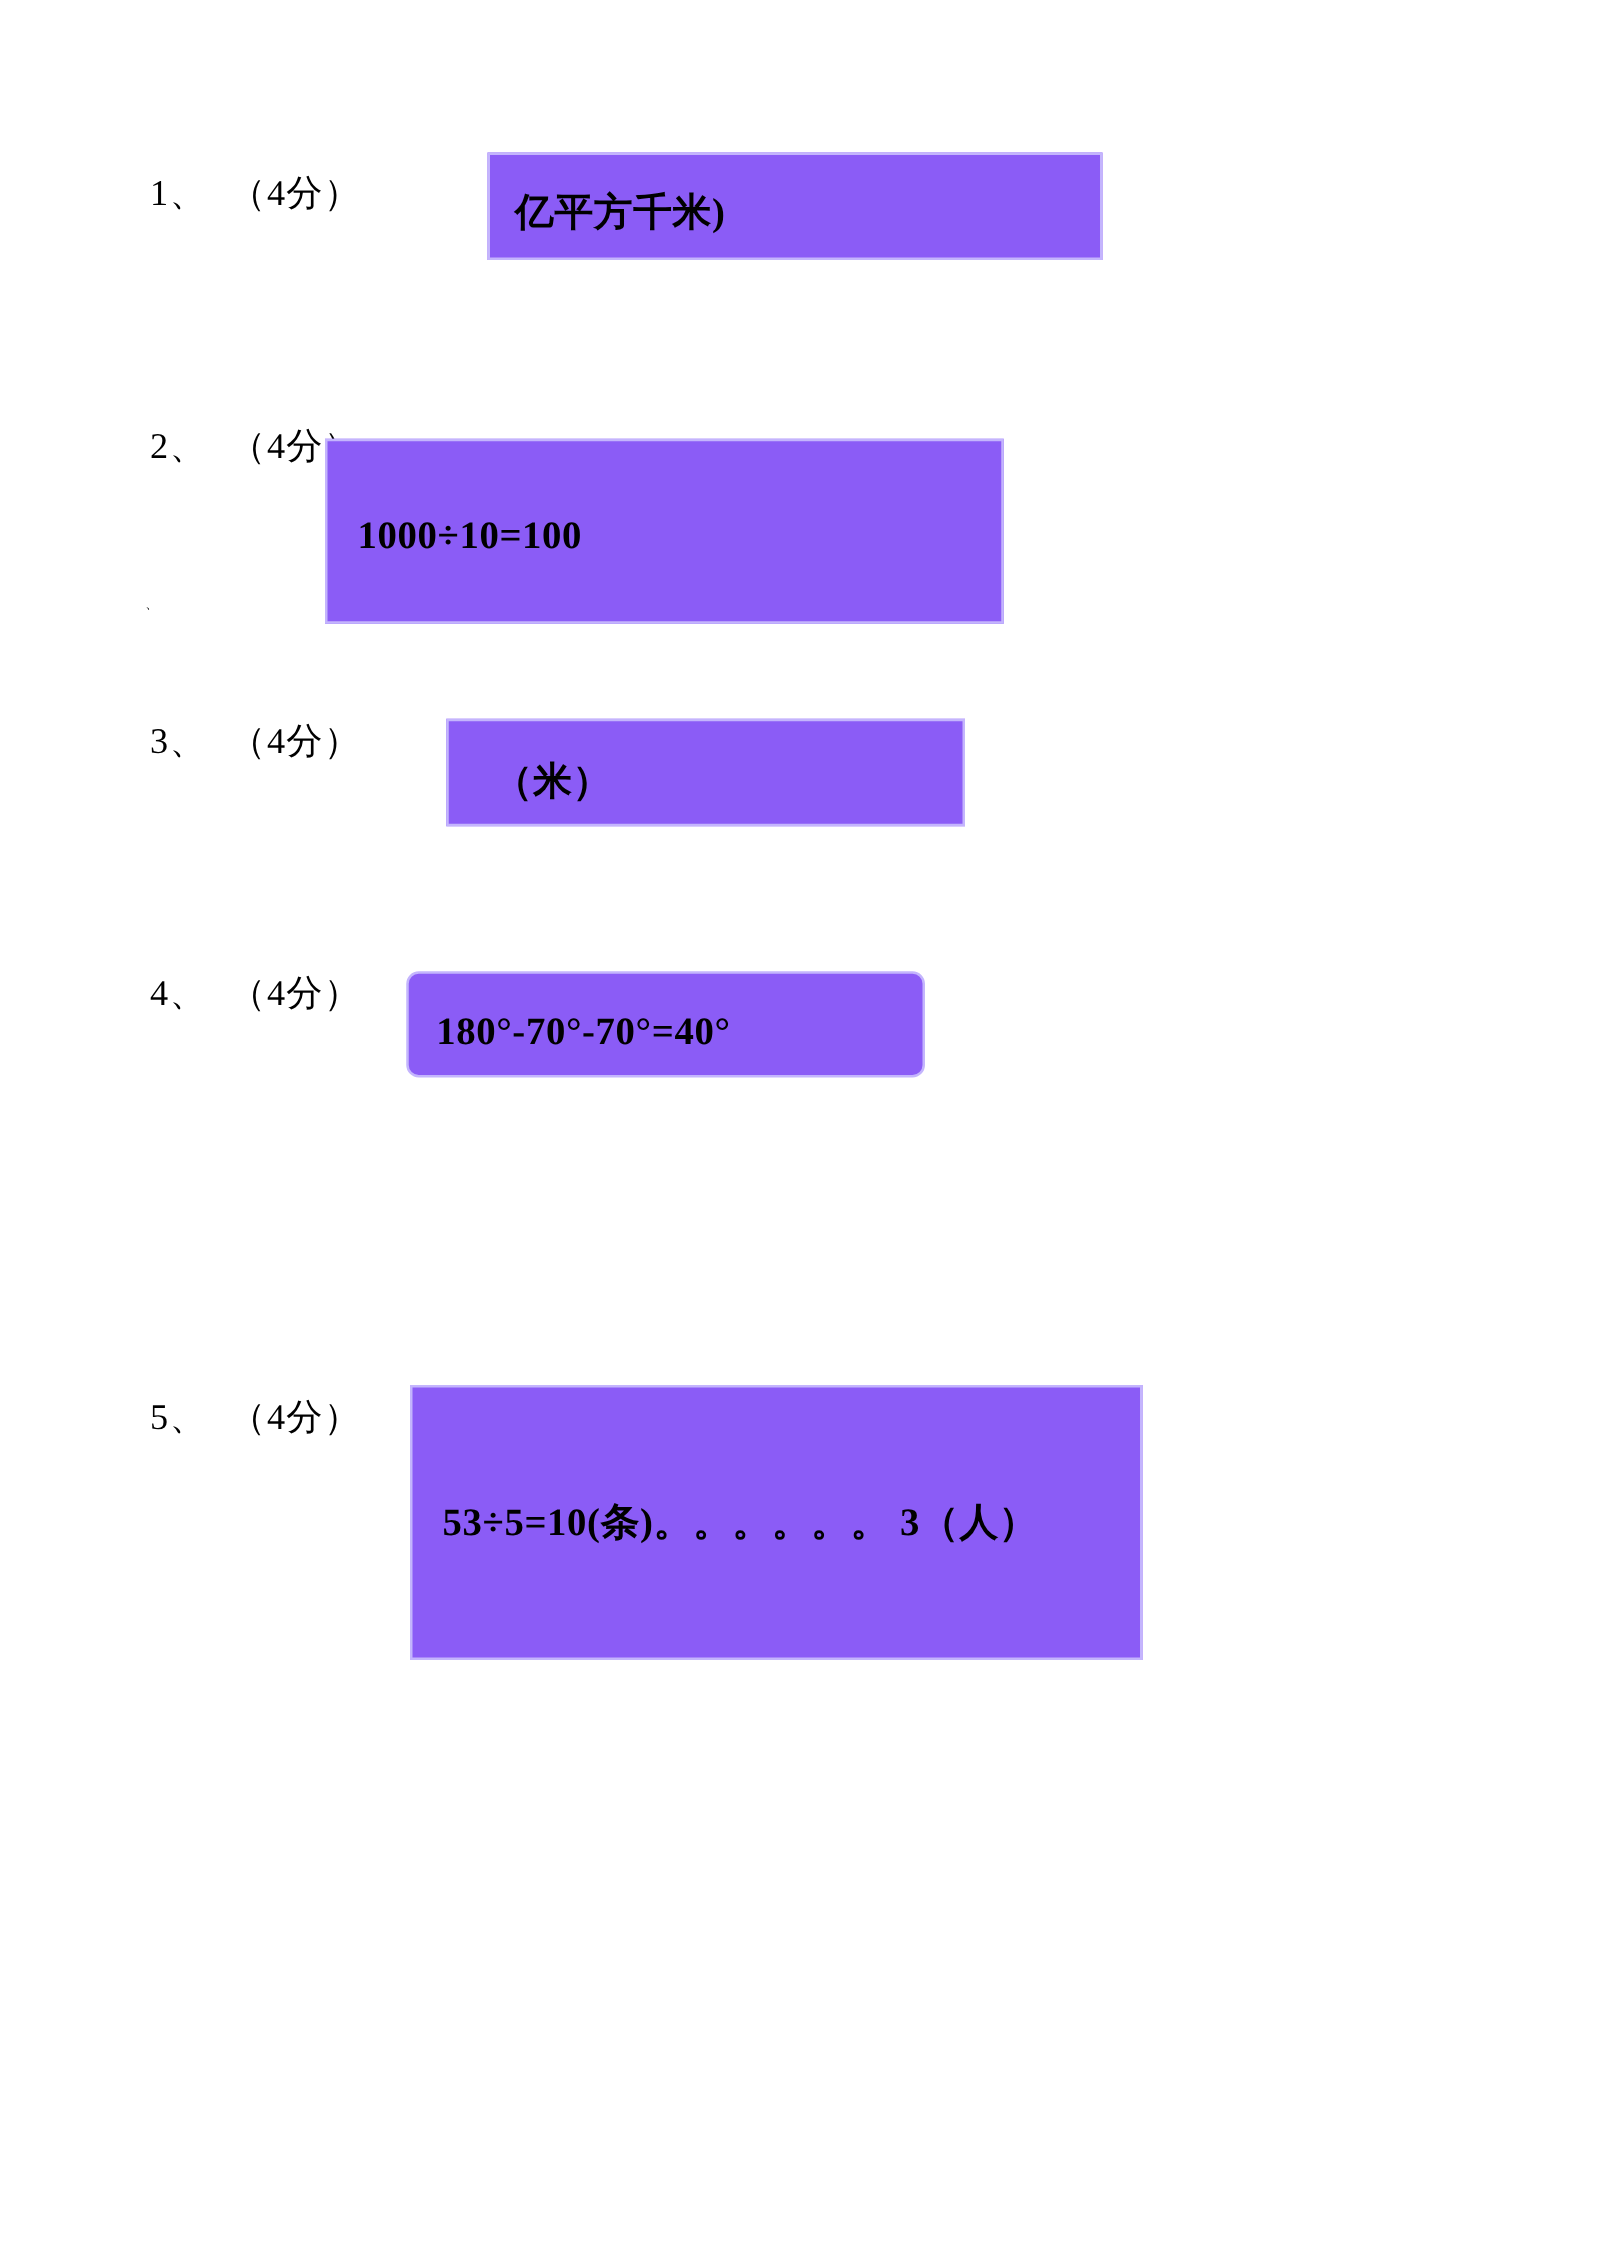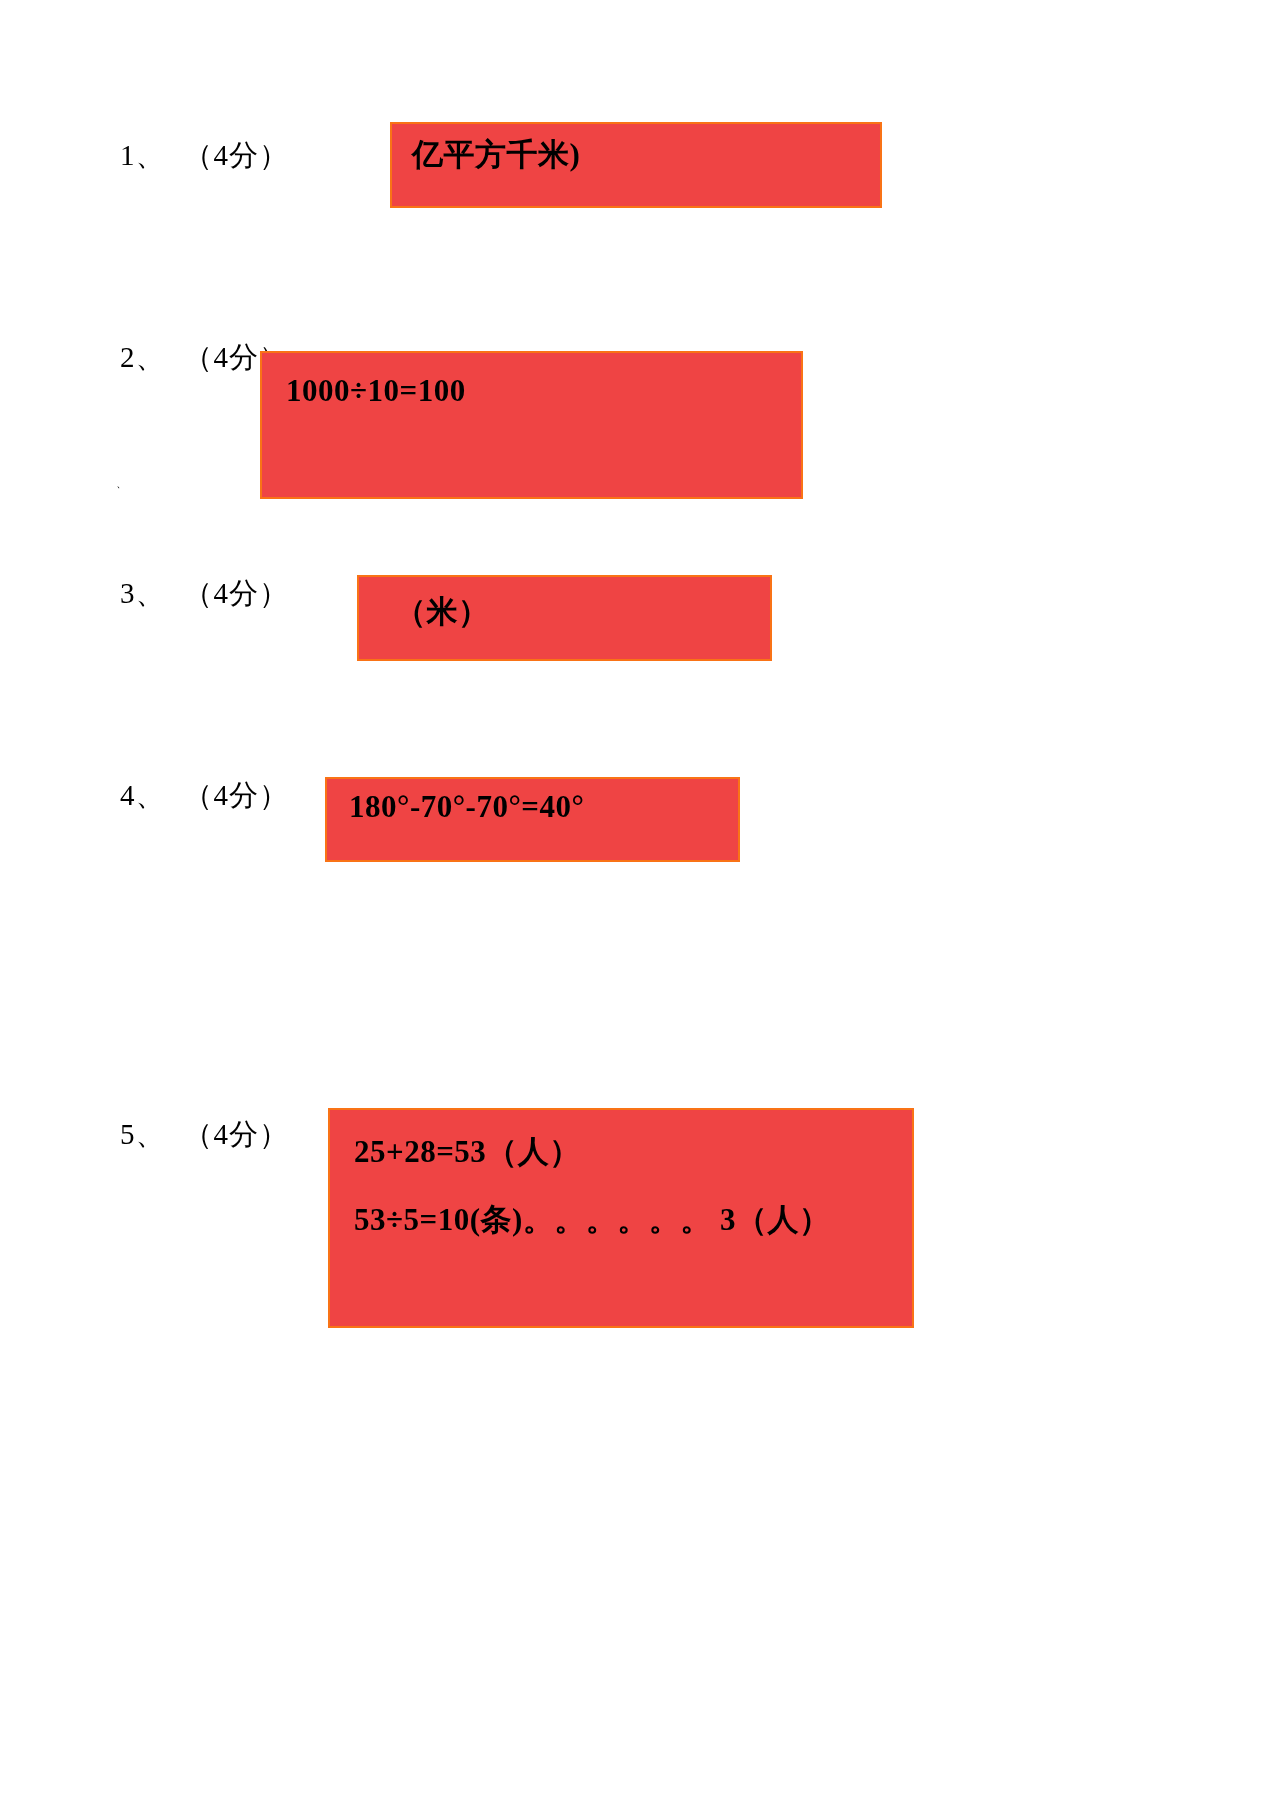--- a/index.html
+++ b/index.html
@@ -21,37 +21,38 @@
     align-items: baseline;
     gap: 18px;
     font-size: 29px;
     line-height: 34px;
     white-space: nowrap;
     letter-spacing: 1px;
   }
   .answer-box {
     position: absolute;
     box-sizing: border-box;
-    border: 2px solid #f97316;
-    background: #ef4444;
+    border: 2px solid #c4b5fd;
+    background: #8b5cf6;
     display: flex;
     flex-direction: column;
+    justify-content: center;
   }
   .answer-line {
     font-weight: bold;
     font-size: 31px;
     white-space: nowrap;
     letter-spacing: 0.5px;
   }
   
   .box-1 { left: 390px; top: 122px; width: 492px; height: 86px; padding: 10px 0 0 20px; }
   .box-2 { left: 260px; top: 351px; width: 543px; height: 148px; padding: 6px 0 0 24px; }
   .box-2 .answer-line { line-height: 64px; }
   .box-3 { left: 357px; top: 575px; width: 415px; height: 86px; padding: 14px 0 0 36px; }
-  .box-4 { left: 325px; top: 777px; width: 415px; height: 85px; padding: 10px 0 0 22px; }
+  .box-4 { left: 325px; top: 777px; width: 415px; height: 85px; padding: 10px 0 0 22px; border-radius: 10px; }
   .box-5 { left: 328px; top: 1108px; width: 586px; height: 220px; padding: 8px 0 8px 24px; }
   .box-5 .answer-line { line-height: 68px; }
   .label-1 { left: 120px; top: 138px; }
   .label-2 { left: 120px; top: 340px; }
   .label-3 { left: 120px; top: 576px; }
   .label-4 { left: 120px; top: 778px; }
   .label-5 { left: 120px; top: 1117px; }
   .stray-mark {
     position: absolute;
     left: 116px;
@@ -96,15 +97,14 @@
 </div>
 <div class="answer-box box-4">
   <div class="answer-line">180°-70°-70°=40°</div>
 </div>
 
 <div class="q-label label-5">
   <span>5、</span>
   <span>（4分）</span>
 </div>
 <div class="answer-box box-5">
-  <div class="answer-line">25+28=53（人）</div>
   <div class="answer-line">53÷5=10(条)。。。。。。 3（人）</div>
 </div>
 
 </body></html>

